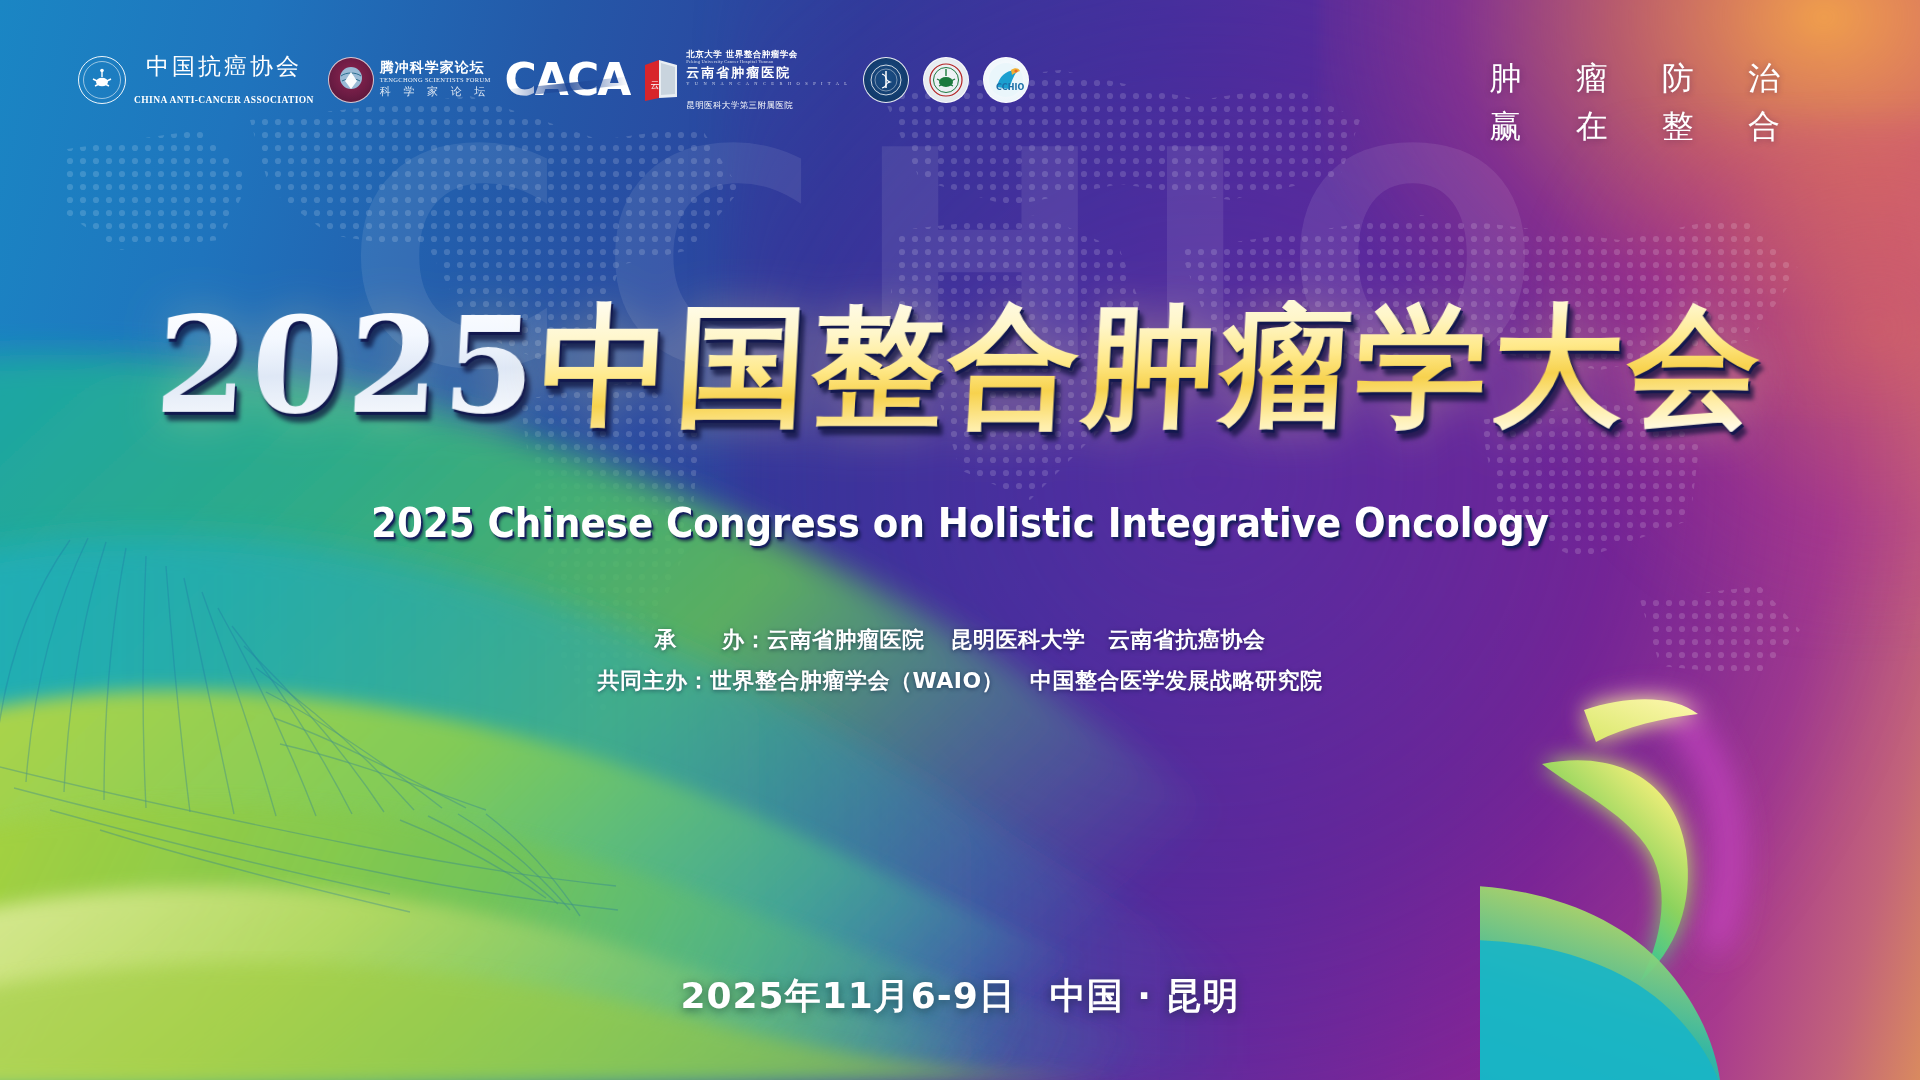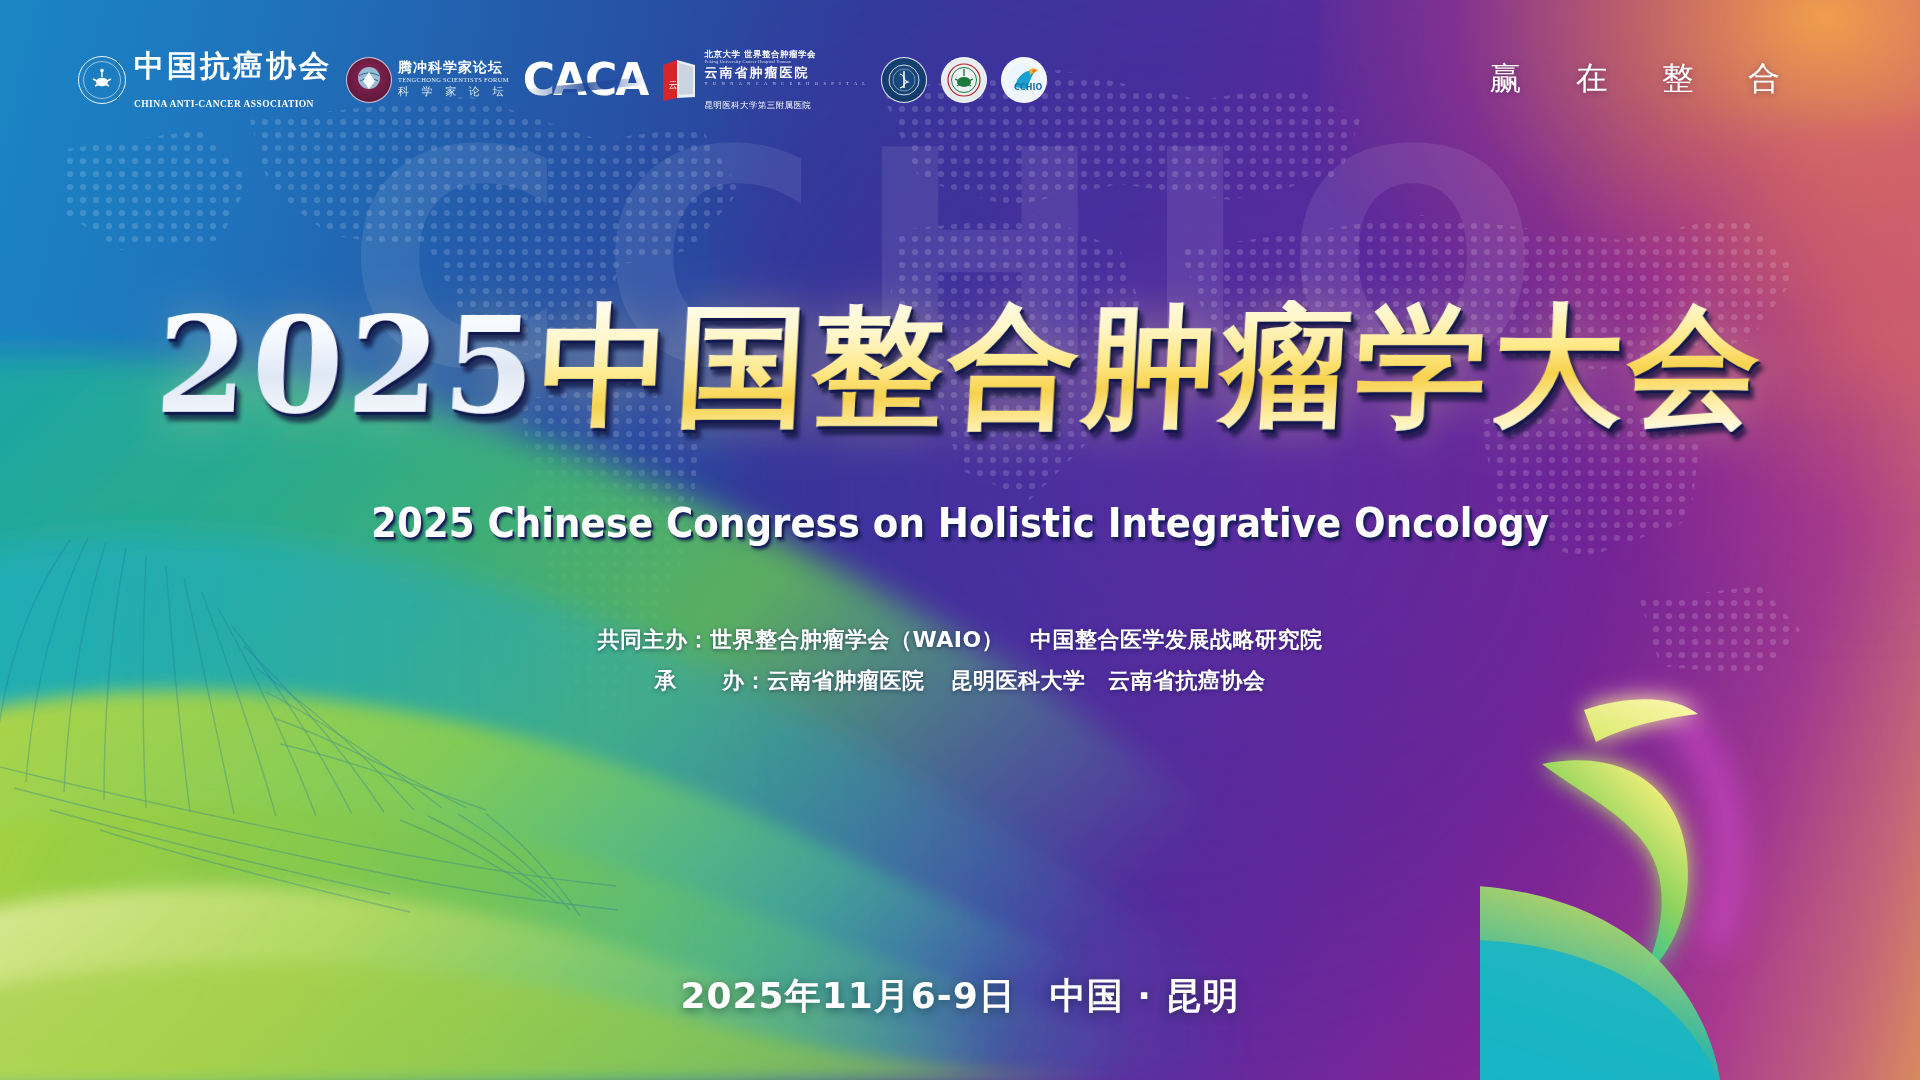--- a/index.html
+++ b/index.html
@@ -97,22 +97,22 @@
     position:absolute;left:78px;top:48px;
     display:flex;align-items:center;gap:14px;height:64px;
   }
   .logo{position:relative;display:flex;align-items:center;height:62px;}
 
   .caca-mark{width:48px;height:48px;border-radius:50%;border:1.6px solid rgba(255,255,255,.92);
     display:flex;align-items:center;justify-content:center;position:relative;flex:0 0 auto;}
   .caca-mark::after{content:"";position:absolute;inset:4px;border-radius:50%;
     border:1px solid rgba(255,255,255,.55);}
   .caca-txt{margin-left:8px;}
-  .caca-cn{color:#fff;font-size:30px;font-weight:700;letter-spacing:3px;line-height:1.05;
-    font-family:"DejaVu Sans",sans-serif;}
+  .caca-cn{color:#fff;font-size:23px;font-weight:400;letter-spacing:3px;line-height:1.05;
+    font-family:"DejaVu Sans",sans-serif;margin-left:12px;}
   .caca-en{color:#fff;font-size:9.5px;font-weight:700;letter-spacing:.4px;line-height:1.2;
     margin-top:17px;font-family:"Liberation Serif",serif;}
 
   .tsf-mark{width:46px;height:46px;border-radius:50%;
     background:radial-gradient(circle at 50% 42%,#8e2550 0%,#6d1c44 55%,#4d1434 100%);
     border:1.4px solid rgba(255,255,255,.75);position:relative;flex:0 0 auto;
     display:flex;align-items:center;justify-content:center;}
   .tsf-txt{margin-left:6px;}
   .tsf-cn{color:#fff;font-size:14px;font-weight:700;letter-spacing:1px;line-height:1.1;
     font-family:"DejaVu Sans",sans-serif;}
@@ -432,35 +432,36 @@
           <path d="M24 9 C 28 6, 32 7, 33 10 C 30 11, 27 12, 25 14 Z" fill="#f2b233"></path>
           <circle cx="29" cy="10" r="1.6" fill="#e86a2b"></circle>
           <text x="9" y="29" font-size="8" font-weight="700" fill="#1b6fa8" font-family="DejaVu Sans, sans-serif">CCHIO</text>
         </svg>
       </div>
     </div>
 
   </div>
 
   <div class="slogan">
+    <div class="slogan-line">肿 瘤 防 治</div>
     <div class="slogan-line">赢 在 整 合</div>
   </div>
 
   <div class="title-wrap">
     <span class="title-main title-year">2025</span><span class="title-main">中国整合肿瘤学大会</span>
   </div>
 
   <div class="title-sub">2025 Chinese Congress on Holistic Integrative Oncology</div>
 
   <div class="orgs">
     <div class="org-row">
+      <span class="org-label">承　　办：</span><span>云南省肿瘤医院</span><span class="org-gap"></span><span>昆明医科大学　云南省抗癌协会</span>
+    </div>
+    <div class="org-row">
       <span class="org-label">共同主办：</span><span>世界整合肿瘤学会（WAIO）</span><span class="org-gap"></span><span>中国整合医学发展战略研究院</span>
-    </div>
-    <div class="org-row">
-      <span class="org-label">承　　办：</span><span>云南省肿瘤医院</span><span class="org-gap"></span><span>昆明医科大学　云南省抗癌协会</span>
     </div>
   </div>
 
   <div class="datebar">
     <span>2025年11月6-9日</span><span class="date-gap"></span><span>中国 · 昆明</span>
   </div>
 
   <svg class="peacock" viewBox="0 0 420 420">
     <defs>
       <linearGradient id="pk1" x1="0" y1="1" x2="0.65" y2="0">

